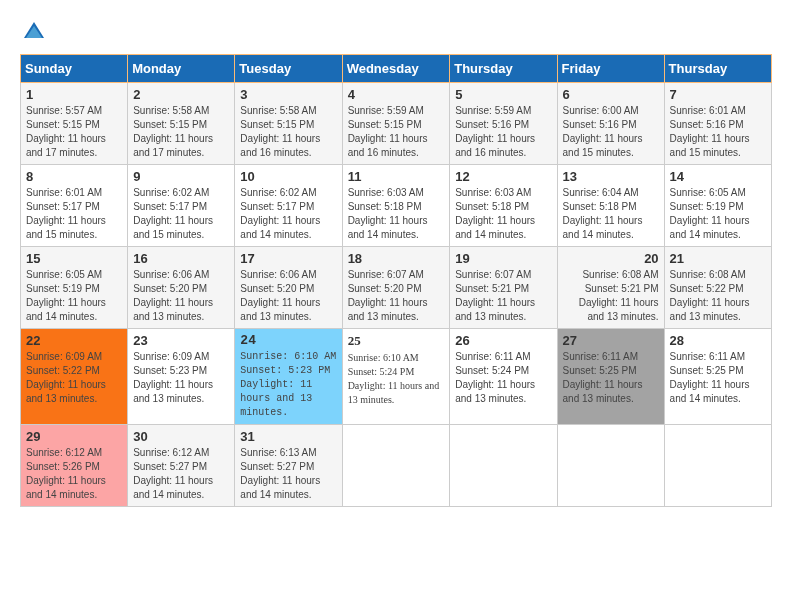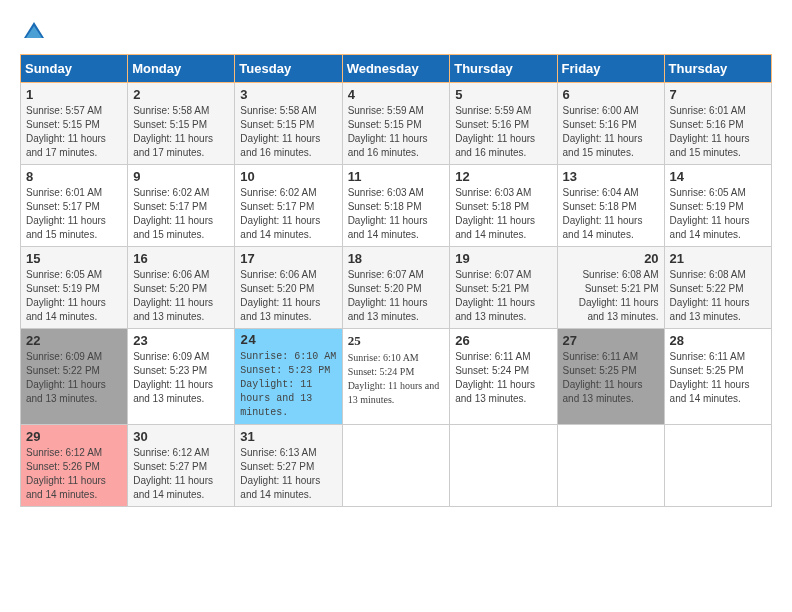--- a/index.html
+++ b/index.html
@@ -217,21 +217,21 @@
         <td style="background: rgb(245, 245, 245); text-align: right;">
           <span class="day-num">20</span>
           <div class="day-info">Sunrise: 6:08 AM<br>Sunset: 5:21 PM<br>Daylight: 11 hours and 13 minutes.</div>
         </td>
         <td style="background: rgb(245, 245, 245);">
           <span class="day-num">21</span>
           <div class="day-info">Sunrise: 6:08 AM<br>Sunset: 5:22 PM<br>Daylight: 11 hours and 13 minutes.</div>
         </td>
       </tr>
       <tr>
-        <td style="background: #a3a3a3;">
+        <td style="background: #f97316;">
           <span class="day-num">22</span>
           <div class="day-info">Sunrise: 6:09 AM<br>Sunset: 5:22 PM<br>Daylight: 11 hours and 13 minutes.</div>
         </td>
         <td style="background: rgb(255, 255, 255);">
           <span class="day-num">23</span>
           <div class="day-info">Sunrise: 6:09 AM<br>Sunset: 5:23 PM<br>Daylight: 11 hours and 13 minutes.</div>
         </td>
         <td style="background: #7dd3fc; font-family: Liberation Mono, monospace;">
           <span class="day-num">24</span>
           <div class="day-info">Sunrise: 6:10 AM<br>Sunset: 5:23 PM<br>Daylight: 11 hours and 13 minutes.</div>

